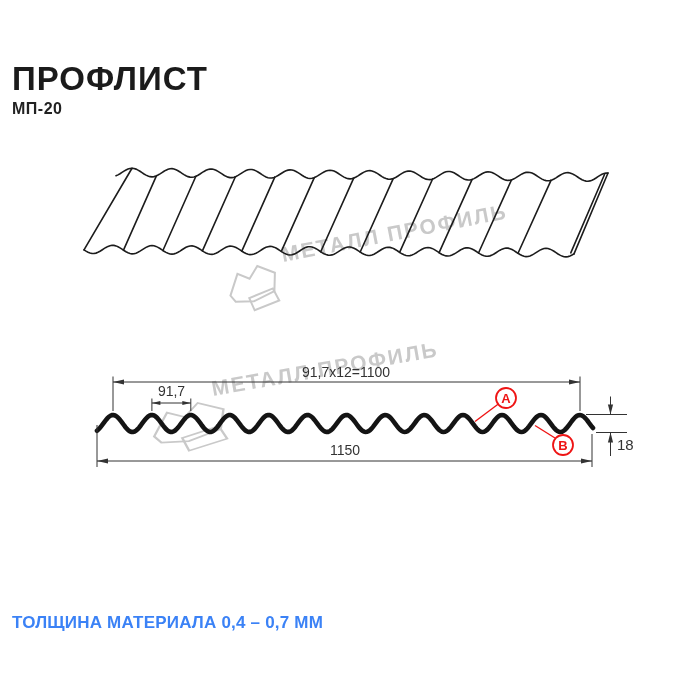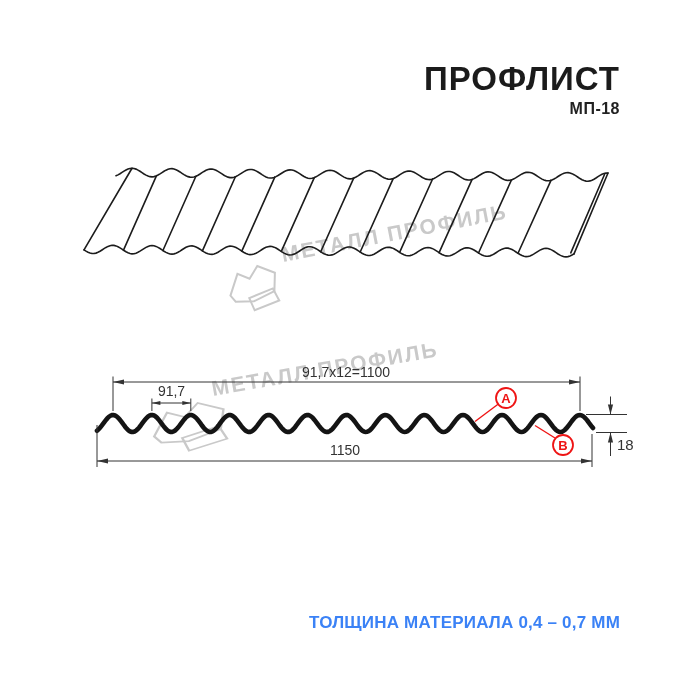--- a/index.html
+++ b/index.html
@@ -1,18 +1,18 @@
 <!DOCTYPE html>
 <html style="--red: #ee1414; --line: #1c1c1c; --dim: #333333; --wm: #c9c9c9;"><head>
 <meta charset="utf-8">
 <style>
   html,body{margin:0;padding:0;background:#ffffff;}
   body{width:700px;height:700px;position:relative;overflow:hidden;
        font-family:"Liberation Sans", sans-serif;}
-  .abs{position:absolute;left:4px;width:616px;text-align:right;}
+  .abs{position:absolute;left:12px;width:616px;text-align:left;}
   .title{top:60px;font-size:33px;font-weight:800;letter-spacing:1px;color:#1b1b1b;}
   .subtitle{top:100px;font-size:16px;font-weight:700;letter-spacing:0.5px;color:#222;}
   .footer{top:613px;font-size:17px;font-weight:700;letter-spacing:0.2px;color:#3b82f6;}
   svg{position:absolute;top:0;left:0;}
   .lineart{stroke:var(--line,#1c1c1c);stroke-width:1.6;fill:none;stroke-linecap:round;}
   .profile{stroke:#141414;stroke-width:4.6;fill:none;stroke-linecap:round;}
   .dim{stroke:var(--dim,#333);stroke-width:1;fill:none;}
   .dimfill{fill:var(--dim,#333);stroke:none;}
   .dimtext{fill:var(--dim,#333);font-size:14px;font-family:"Liberation Sans",sans-serif;}
   .dimtext-lg{font-size:15px;}
@@ -113,14 +113,14 @@
     <text class="red-text" x="506" y="402.8" text-anchor="middle">А</text>
   </g>
   <g>
     <line class="red-stroke" style="stroke-width:1.4" x1="555" y1="438" x2="535" y2="425.5"></line>
     <circle class="red-stroke" style="stroke-width:1.8" cx="563" cy="445" r="10"></circle>
     <text class="red-text" x="563" y="449.8" text-anchor="middle">В</text>
   </g>
 </svg>
 
 <div class="abs title">ПРОФЛИСТ</div>
-<div class="abs subtitle">МП-18</div>
+<div class="abs subtitle">МП-20</div>
 <div class="abs footer">ТОЛЩИНА МАТЕРИАЛА 0,4 – 0,7 ММ</div>
 
 </body></html>

